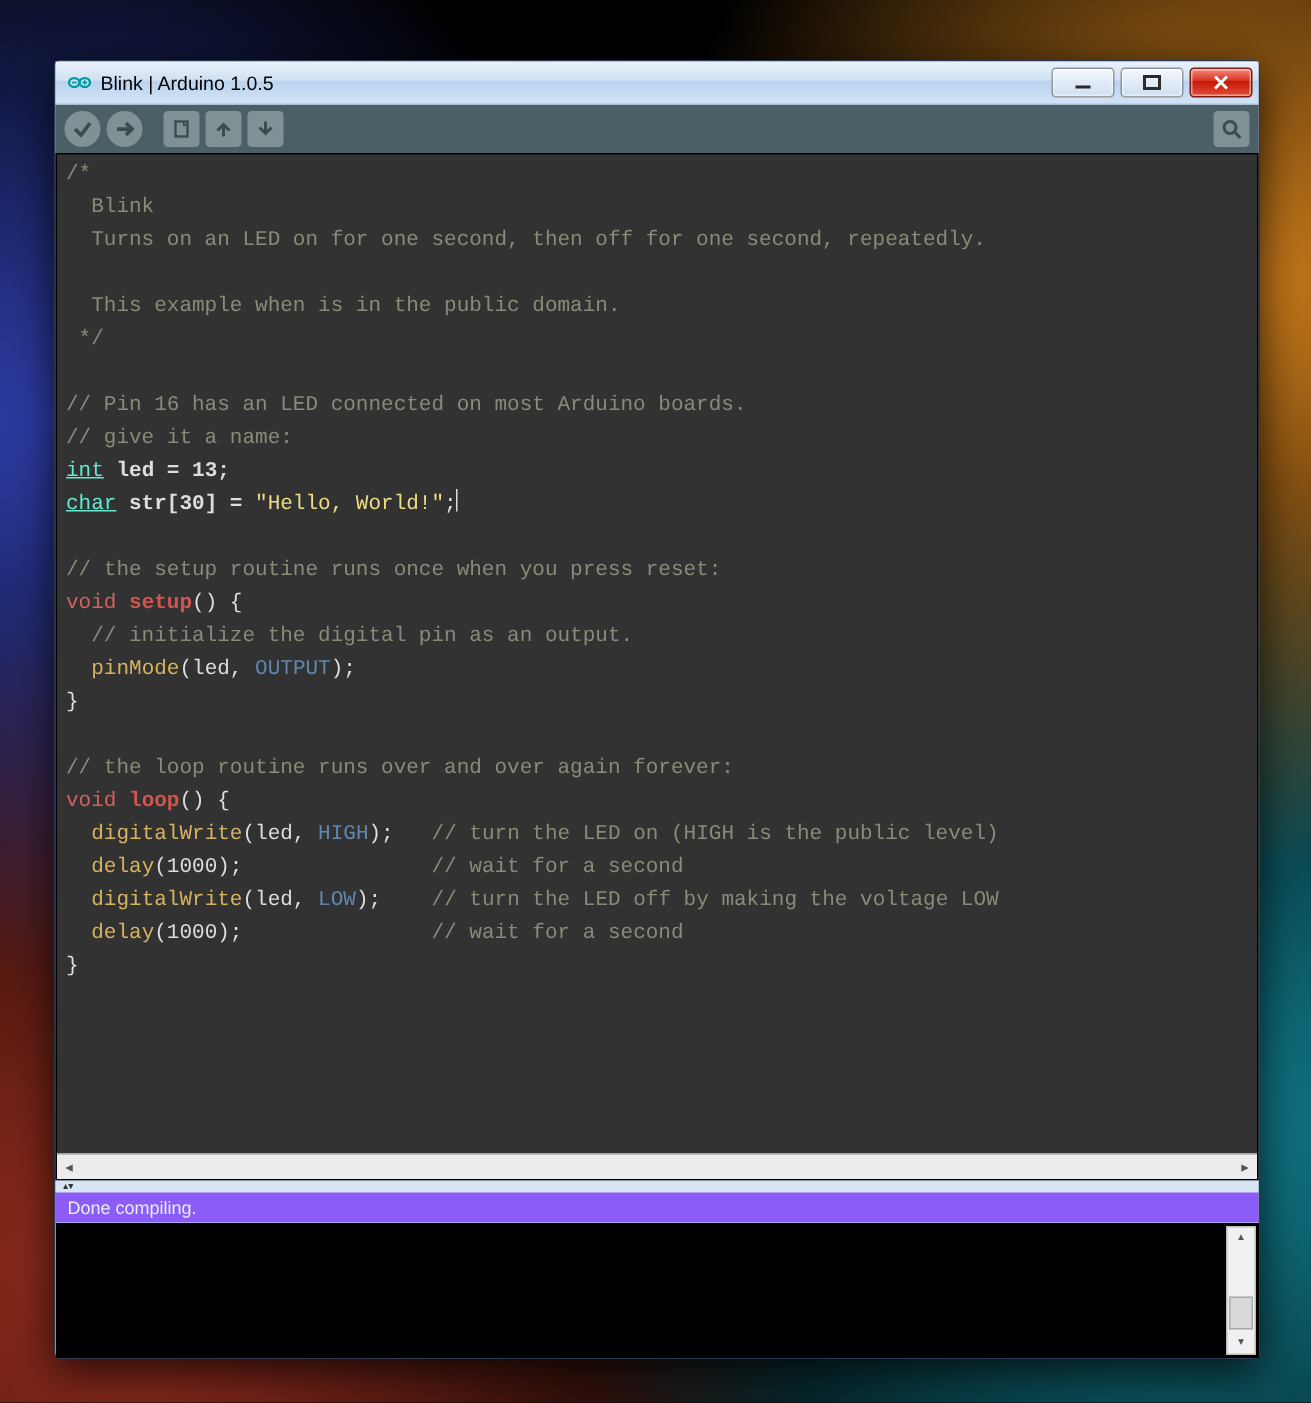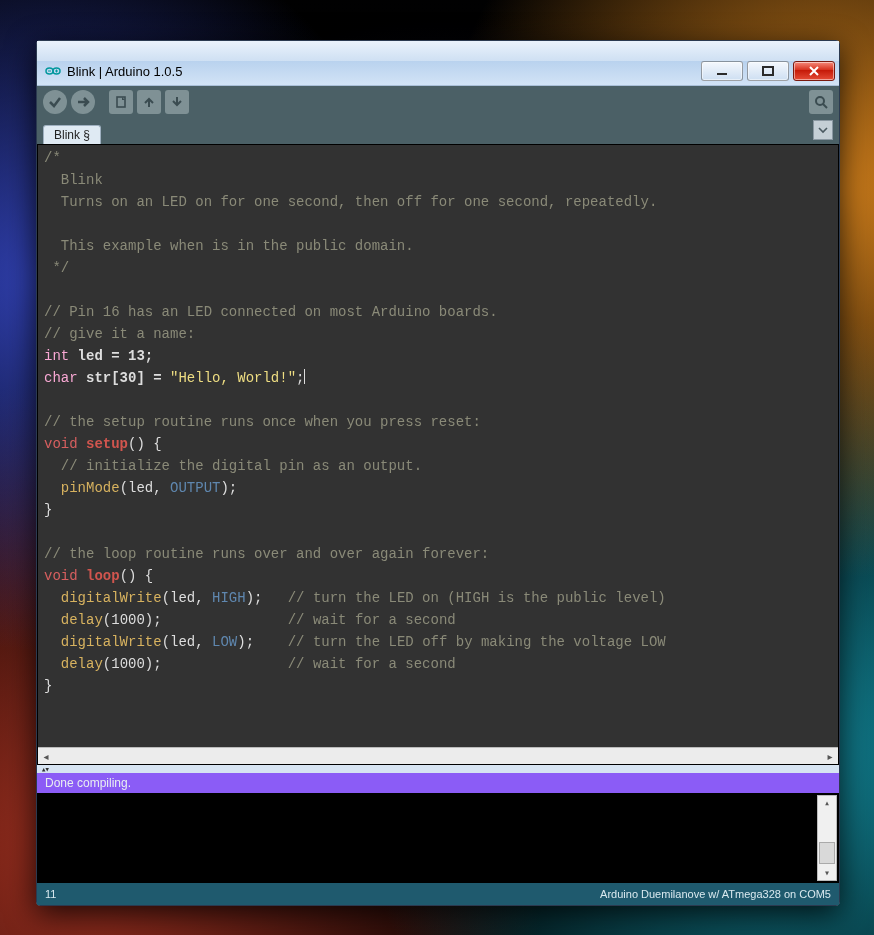--- a/index.html
+++ b/index.html
@@ -35,21 +35,21 @@
     box-shadow: 0 8px 30px rgba(0,0,0,.8);
     display: flex;
     flex-direction: column;
   }
   
   .titlebar {
     height: 28px;
     display: flex;
     align-items: center;
     justify-content: space-between;
-    padding: 16px 4px 0 8px;
+    padding: 0 4px 0 8px;
     background: linear-gradient(#eaf2fb 0%, #cfe0f3 45%, #b9d2ee 46%, #d2e3f6 100%);
     border-bottom: 1px solid #a9bfd8;
   }
   .title-left {
     display: flex;
     align-items: center;
     gap: 6px;
   }
   .title-text {
     font-size: 13px;
@@ -158,21 +158,21 @@
     color: #ddd;
     padding: 2px 4px 2px 6px;
     white-space: pre;
     position: relative;
   }
   .editor::-webkit-scrollbar { width:16px; height:16px; }
   .editor::-webkit-scrollbar-track { background:#ececec; }
   .editor::-webkit-scrollbar-thumb { background:#c0c0c0; border:1px solid #9a9a9a; }
   .editor .cmt   { color:#8a8a78; }
   .editor .kw    { color:#d75f5f; }
-  .editor .type  { color:#f9a8d4; }
+  .editor .type  { color:#5eead4;text-decoration:underline; }
   .editor .fn    { color:#d1554e; font-weight:bold; }
   .editor .fnref { color:#d7b25f; }
   .editor .const { color:#5f87af; }
   .editor .str   { color:#eedd82; }
   .editor .punct { color:#ddd; }
   .editor .ident { color:#ddd; font-weight:bold; }
   .editor .caret {
     display:inline-block;
     width:1px; height:15px;
     background:#ddd;
@@ -312,30 +312,20 @@
       </div>
     </div>
     <div class="tbtn serial" title="Serial Monitor">
       <svg viewBox="0 0 14 14">
           <circle cx="6" cy="6" r="4" fill="none" stroke="#3b4c51" stroke-width="2"></circle>
           <line x1="9" y1="9" x2="13" y2="13" stroke="#3b4c51" stroke-width="2"></line>
         </svg>
     </div>
   </div>
 
-  <div class="tabrow">
-    <div class="tabs">
-      <div class="tab">Blink §</div>
-    </div>
-    <div class="tab-arrow">
-      <svg width="10" height="10" viewBox="0 0 10 10">
-          <path d="M1 3 L5 7 L9 3" fill="none" stroke="#4a5a62" stroke-width="1.6"></path>
-        </svg>
-    </div>
-  </div>
 
   <div class="editor-wrap">
     <div class="editor"><span class="cmt">/*</span>
 <span class="cmt">  Blink</span>
 <span class="cmt">  Turns on an LED on for one second, then off for one second, repeatedly.</span>
 <span class="cmt"> </span>
 <span class="cmt">  This example when is in the public domain.</span>
 <span class="cmt"> */</span>
 
 <span class="cmt">// Pin 16 has an LED connected on most Arduino boards.</span>
@@ -373,18 +363,14 @@
     <div style="height:40px"></div>
     <span>Binary sketch size: 1,084 bytes (of a 30,720 byte maximum)</span>
     <div class="console-sb">
       <span class="arr">▴</span>
       <div style="flex:1"></div>
       <span class="thumb"></span>
       <span class="arr">▾</span>
     </div>
   </div>
 
-  <div class="footer">
-    <span>11</span>
-    <span>Arduino Duemilanove w/ ATmega328 on COM5</span>
-  </div>
 
 </div>
 
 </body></html>

